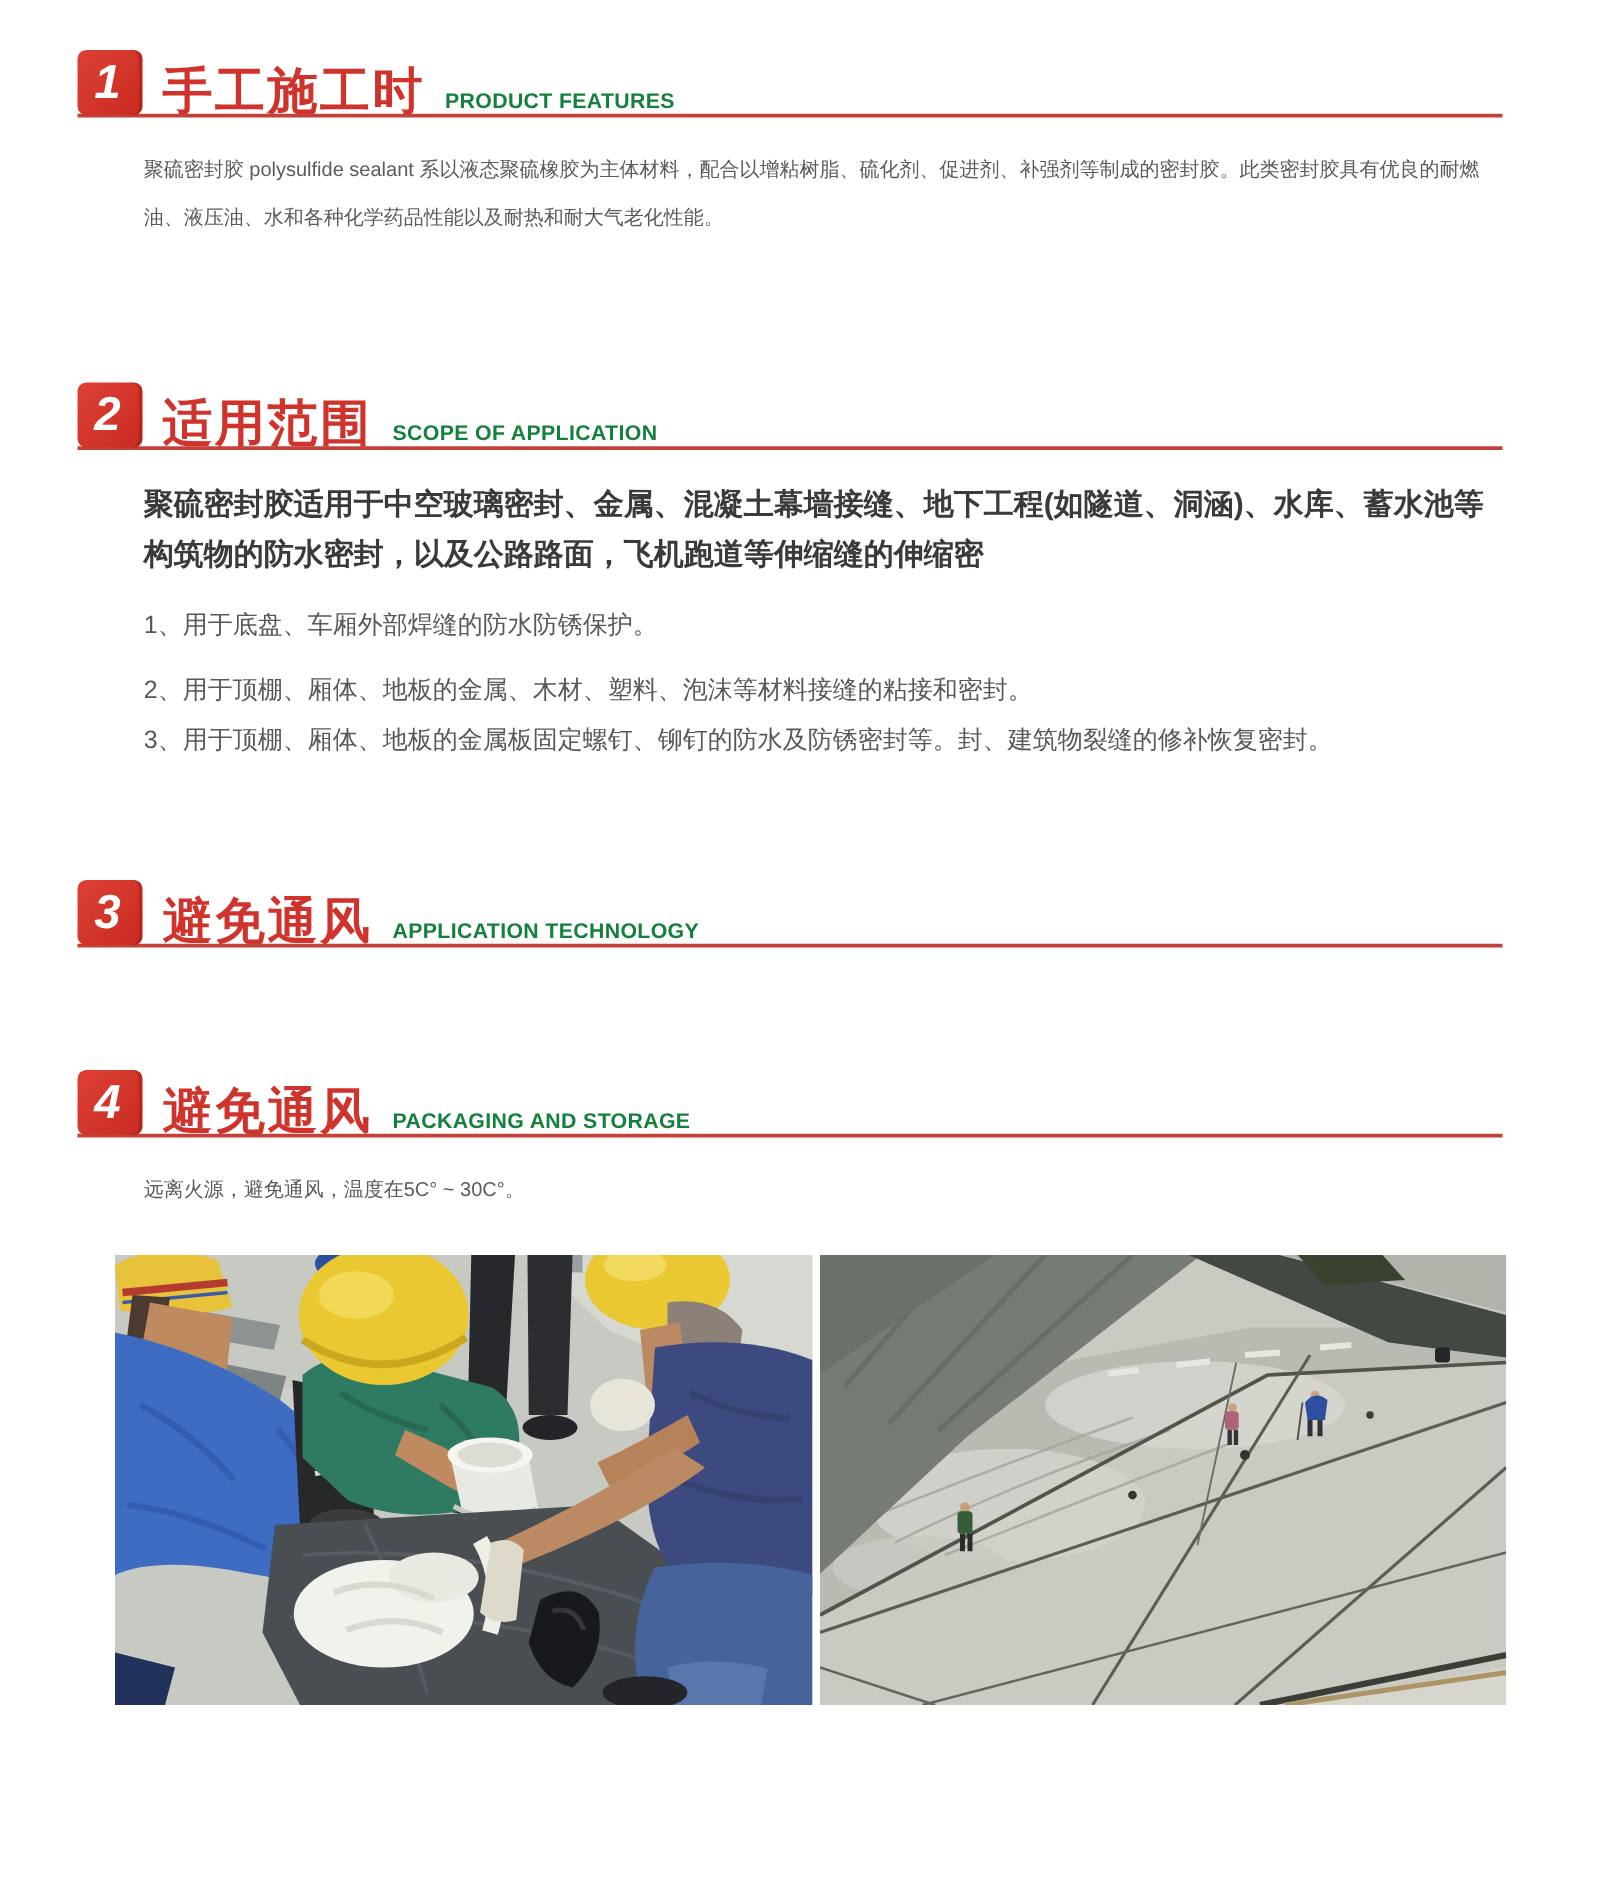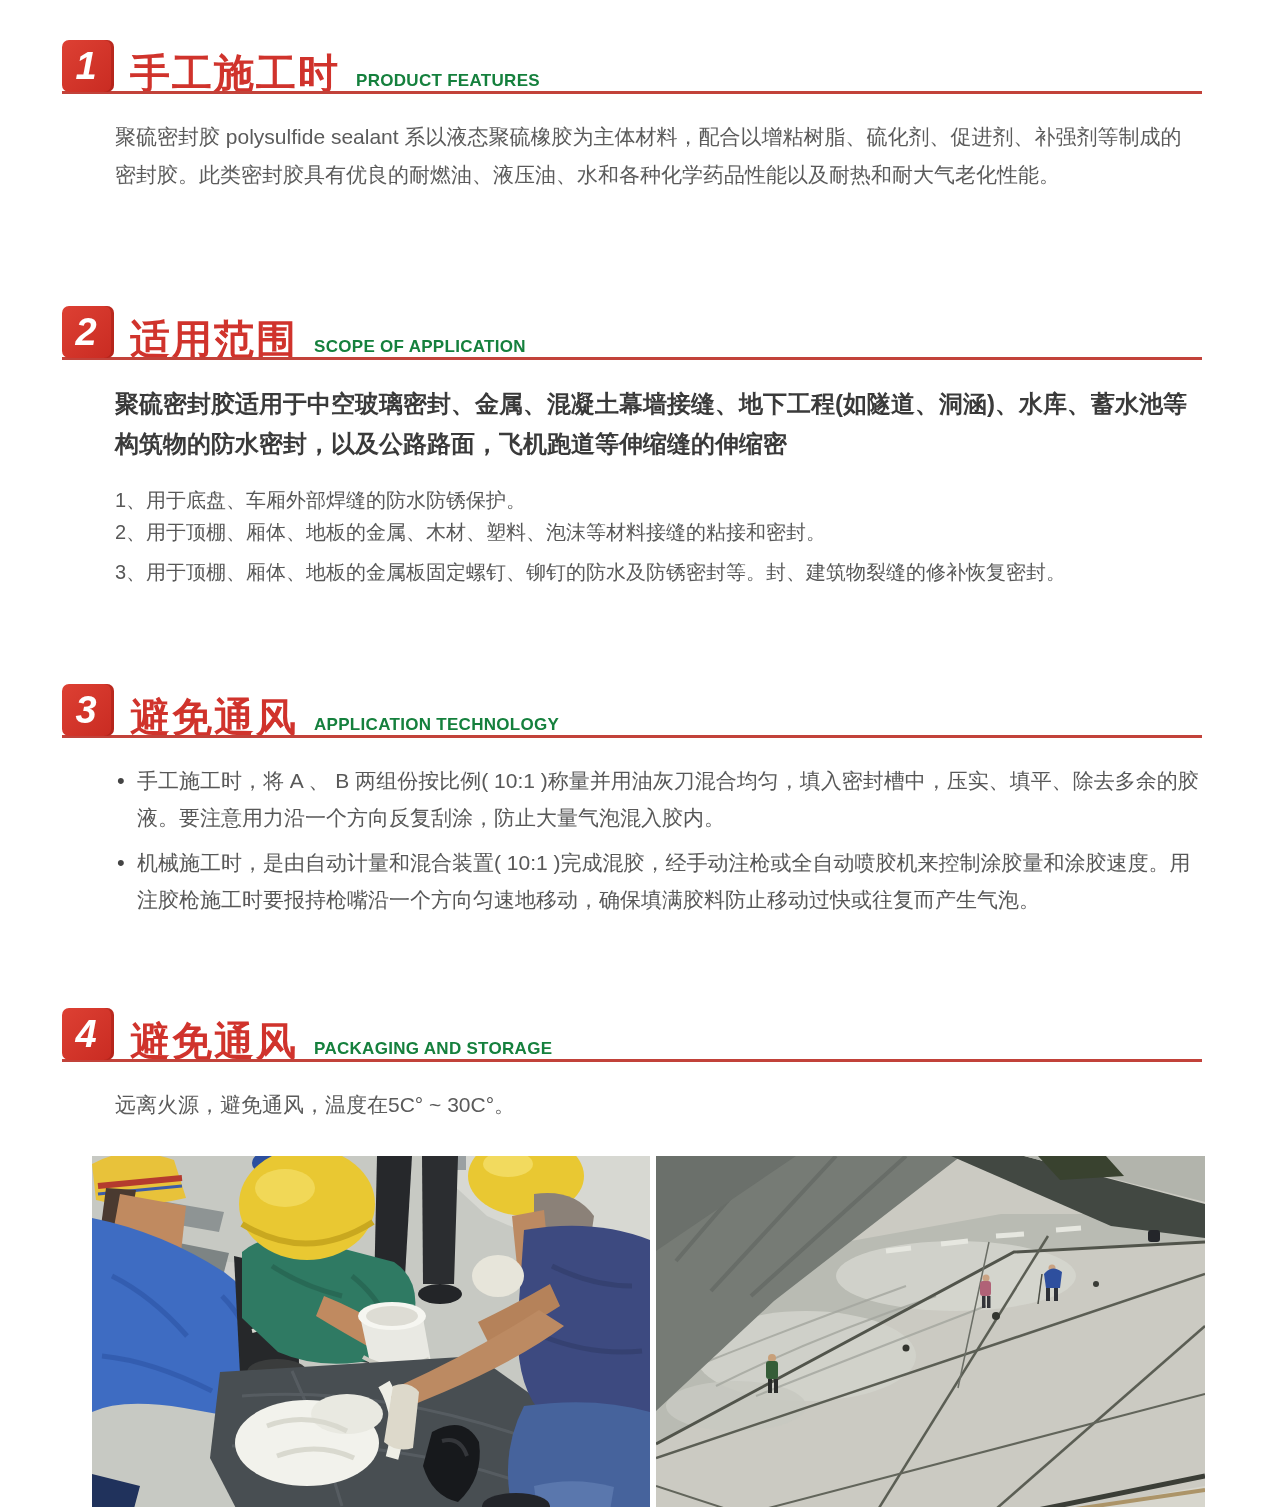--- a/index.html
+++ b/index.html
@@ -31,25 +31,25 @@
   .title-zh{
     color:#d0332c; font-size:40px; font-weight:bold; line-height:.95;
     letter-spacing:2px;
   }
   .title-en{
     color:#15803d; font-size:17px; font-weight:bold; line-height:1;
     margin-bottom:3px; letter-spacing:.3px; white-space:nowrap;
   }
   
   .sec-body{ margin-left:53px; }
-  .body-text{ color:#5b5b5b; font-size:21px; line-height:38px; }
+  .body-text{ color:#5b5b5b; font-size:16px; line-height:38px; }
   .lead{ color:#3a3a3a; font-weight:bold; font-size:24px; line-height:40px; }
   .app-list{ list-style:none; margin-top:20px; }
   .app-list li{ color:#585858; font-size:20px; line-height:32px; }
-  .app-list li:nth-child(1){ }
+  .app-list li:nth-child(1){ margin-bottom:20px; }
   .app-list li:nth-child(2){ margin-bottom:8px; }
   .bullet-list{ list-style:none; margin-top:4px; }
   .bullet-list li{
     position:relative; padding-left:22px; color:#585858;
     font-size:21px; line-height:37px; margin-bottom:8px;
   }
   .bullet-list li::before{
     content:"•"; position:absolute; left:2px; top:0; color:#444;
     font-size:22px;
   }
@@ -103,26 +103,20 @@
   </section>
 
   <section class="sec sec-3">
     <div class="sec-head">
       <div class="rule"></div>
       <div class="badge">
         <span>3</span>
       </div>
       <h2 class="title-zh">避免通风</h2>
       <span class="title-en">APPLICATION TECHNOLOGY</span>
-    </div>
-    <div class="sec-body">
-      <ul class="bullet-list">
-        <li>手工施工时，将 A 、 B 两组份按比例( 10:1 )称量并用油灰刀混合均匀，填入密封槽中，压实、填平、除去多余的胶液。要注意用力沿一个方向反复刮涂，防止大量气泡混入胶内。</li>
-        <li>机械施工时，是由自动计量和混合装置( 10:1 )完成混胶，经手动注枪或全自动喷胶机来控制涂胶量和涂胶速度。用注胶枪施工时要报持枪嘴沿一个方向匀速地移动，确保填满胶料防止移动过快或往复而产生气泡。</li>
-      </ul>
     </div>
   </section>
 
   <section class="sec sec-4">
     <div class="sec-head">
       <div class="rule"></div>
       <div class="badge">
         <span>4</span>
       </div>
       <h2 class="title-zh">避免通风</h2>

